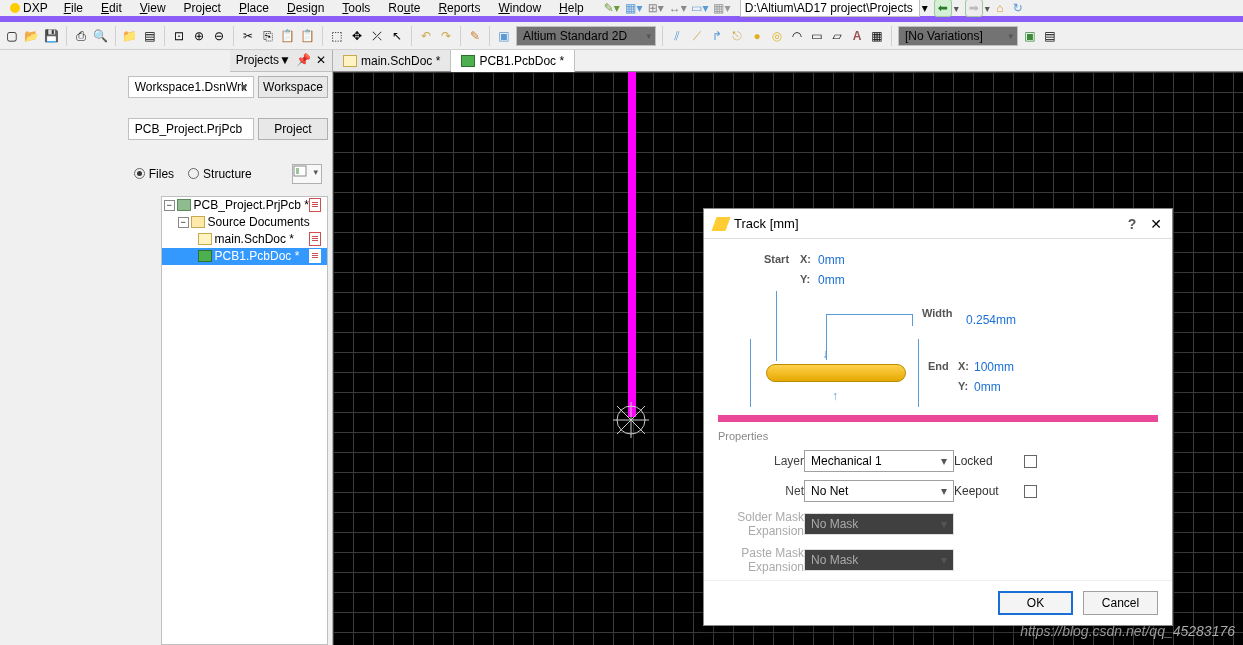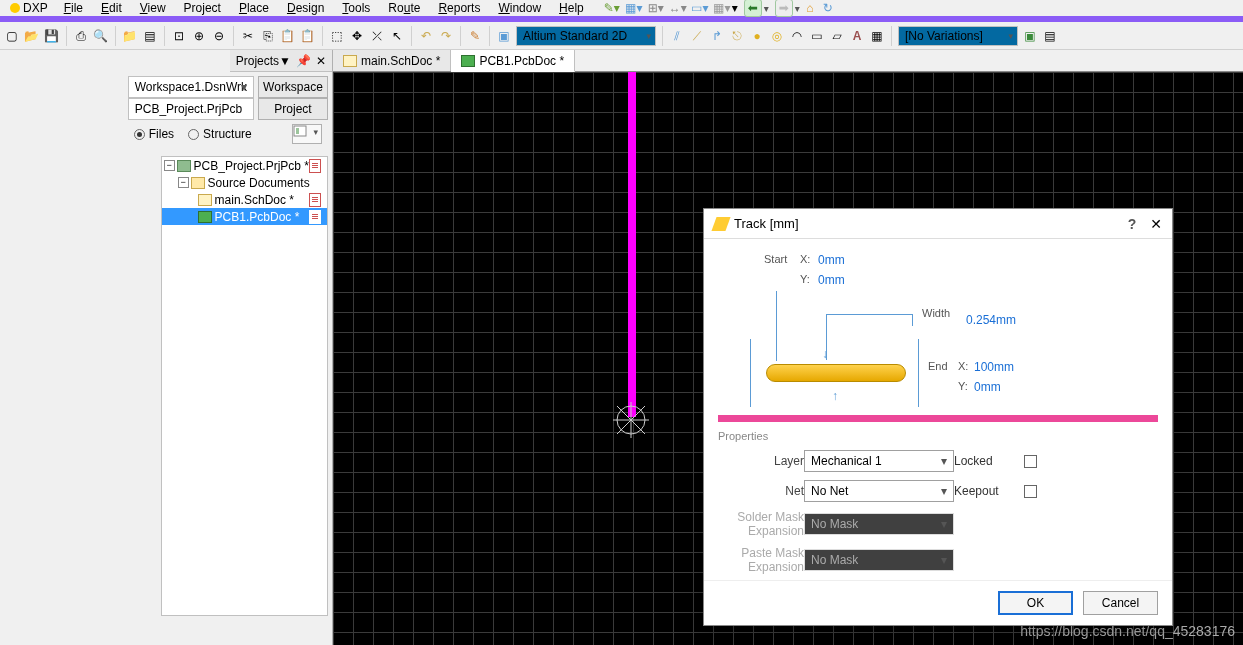--- a/index.html
+++ b/index.html
@@ -12,32 +12,32 @@
 .menubar .menu-item { padding: 2px 8px; cursor: pointer; }
 .menubar .menu-item u { text-decoration: underline; }
 .menubar-icons { display: flex; align-items: center; gap: 6px; margin-left: 10px; }
 .tb-icon { width: 16px; height: 16px; display:inline-flex; align-items:center; justify-content:center; }
 .path-box { margin-left: 8px; padding: 1px 4px; background:#fff; border:1px solid #c0c0c0; width:180px; white-space:nowrap; overflow:hidden; }
 .nav-btn { width:18px; height:18px; border:1px solid #a0c8a0; border-radius:3px; display:inline-flex; align-items:center; justify-content:center; margin-left:4px; }
 
 
 .toolbar2 { height: 28px; background: #f0f0f0; display: flex; align-items: center; padding-left: 4px; gap: 4px; border-bottom: 1px solid #d0d0d0; }
 .toolbar2 .sep { width:1px; height:20px; background:#d0d0d0; margin:0 2px;}
-.combo { height:20px; border:1px solid #c0c0c0; background:#0369a1; display:flex; align-items:center; padding:0 18px 0 6px; position:relative; }
+.combo { height:20px; border:1px solid #c0c0c0; background:#737373; display:flex; align-items:center; padding:0 18px 0 6px; position:relative; }
 .combo::after { content:"▾"; position:absolute; right:4px; color:#555; font-size:9px;}
 
 
 .main { display:flex; height: calc(645px - 50px); }
 
 
 .projects-panel { width: 333px; background:#f0f0f0; border-right:1px solid #b0b0b0; display:flex; flex-direction:column;align-items:flex-end; }
 .panel-header { height:22px; background:#e8e8e8; display:flex; align-items:center; justify-content:space-between; padding:0 6px; border-bottom:1px solid #c0c0c0; }
 .panel-header .controls { display:flex; gap:5px; align-items:center; }
 .panel-body { padding:4px; }
-.panel-row { display:flex; gap:4px; margin-bottom:0; align-items:center; }
+.panel-row { display:flex; gap:4px; margin-bottom:20px; align-items:center; }
 .panel-row .field { flex:1; border:1px solid #c0c0c0; background:#fff; height:22px; padding:0 6px; display:flex; align-items:center; position:relative; }
 .panel-row .field.drop::after { content:"▾"; position:absolute; right:6px; color:#555; }
 .panel-row .btn { width:70px; height:22px; border:1px solid #b0b0b0; background:#e8e8e8; text-align:center; line-height:20px; cursor:pointer; }
 .radio-row { display:flex; align-items:center; gap:14px; padding:4px 6px 8px; }
 .radio-row label { display:flex; align-items:center; gap:4px; }
 .radio { width:11px; height:11px; border:1px solid #666; border-radius:50%; display:inline-flex; align-items:center; justify-content:center; }
 .radio.checked::after { content:""; width:5px; height:5px; background:#333; border-radius:50%; }
 .small-btn { width:30px; height:20px; border:1px solid #b0b0b0; background:#f8f8f8; margin-left:auto; position:relative;}
 .small-btn::after{content:"▾"; position:absolute; right:3px; top:2px; font-size:9px; color:#555;}
 
@@ -63,35 +63,35 @@
 .doc-tab .ticon.sch { background:#fff3c4; border:1px solid #c9a94e;}
 .doc-tab .ticon.pcb { background:#4caf50; border:1px solid #2e7030;}
 
 .canvas { flex:1; position:relative; background:#000; overflow:hidden; }
 .grid-lines { position:absolute; inset:0;
   background-image: linear-gradient(#3a3a3a 1px, transparent 1px), linear-gradient(90deg,#3a3a3a 1px, transparent 1px);
   background-size: 20px 20px; }
 .magenta-line { position:absolute; top:0; left:295px; width:8px; height:345px; background:#ff00ff; }
 .origin-marker { position:absolute; top:330px; left:280px; width:36px; height:36px; }
 .origin-marker svg { width:36px; height:36px; }
-.watermark { position:absolute; right:8px; bottom:6px; color:#aaa; font-size:14px; pointer-events:none; }
+.watermark { position:absolute; right:8px; bottom:6px; color:#aaa; font-size:14px; pointer-events:none; font-style:italic;}
 
 
 .dialog { position:absolute; top:208px; left:703px; width:470px; background:#fff; border:1px solid #888; box-shadow:0 4px 16px rgba(0,0,0,0.3); }
 .dialog-title { height:30px; display:flex; align-items:center; padding:0 10px; border-bottom:1px solid #ddd; }
 .dialog-title .dt-icon { width:14px; height:14px; background:#ffcc33; margin-right:6px; transform:skewX(-20deg);}
 .dialog-title .dt-text { flex:1; font-size:13px; }
 .dialog-title .dt-help { font-size:14px; color:#555; margin-right:14px; cursor:pointer; font-weight:bold;}
 .dialog-title .dt-close { font-size:14px; cursor:pointer; font-family:Arial;}
 .dialog-body { padding:10px 14px 6px; }
 
 .track-diagram { position:relative; height:160px; }
 .track-shape { position:absolute; top:115px; left:48px; width:140px; height:18px; background:linear-gradient(#ffd24d,#e6a800); border-radius:9px; border:1px solid #b98b00; }
 .dim-line { position:absolute; background:#5b9bd5; }
-.lbl { position:absolute; font-size:11px; color:#555; font-weight:normal;}
+.lbl { position:absolute; font-size:11px; color:#555; font-weight:bold;}
 .val-link { color:#1a6fd6; cursor:pointer; }
 
 .properties-group { border-top:7px solid #ec4899; padding-top:8px; margin-top:6px; }
 .group-title { color:#888; font-size:11px; margin-bottom:8px; }
 .prop-grid { display:grid; grid-template-columns: 86px 150px 70px 20px; gap:8px 0; align-items:center; }
 .prop-label { text-align:right; color:#444; }
 .prop-label.disabled { color:#aaa; }
 .prop-combo { height:22px; border:1px solid #a0a0a0; background:#fff; display:flex; align-items:center; padding:0 6px; position:relative; }
 .prop-combo::after { content:"▾"; position:absolute; right:6px; color:#555; }
 .prop-combo.disabled { background:#404040; color:#aaa; border-color:#ddd; }
@@ -124,20 +124,21 @@
   <span class="menu-item"><u>W</u>indow</span>
   <span class="menu-item"><u>H</u>elp</span>
   <div class="menubar-icons">
     <span class="tb-icon" style="color:#6a9e36">✎▾</span>
     <span class="tb-icon" style="color:#5b9bd5">▦▾</span>
     <span class="tb-icon" style="color:#888">⊞▾</span>
     <span class="tb-icon" style="color:#888">↔▾</span>
     <span class="tb-icon" style="color:#5b9bd5">▭▾</span>
     <span class="tb-icon" style="color:#999">▦▾</span>
   </div>
+  <div class="path-box">D:\Altium\AD17 project\Projects</div>
   <span>▾</span>
   <span class="nav-btn" style="background:#d4f0d4;color:#2a7a2a">⬅</span>
     <span class="pin">▾</span>
   <span class="nav-btn" style="background:#eee;color:#bbb">➡</span>
     <span class="pin">▾</span>
   <span class="tb-icon" style="color:#e09a2b">⌂</span>
   <span class="tb-icon" style="color:#5b9bd5">↻</span>
 </div>
 
 <div class="toolbar2">

